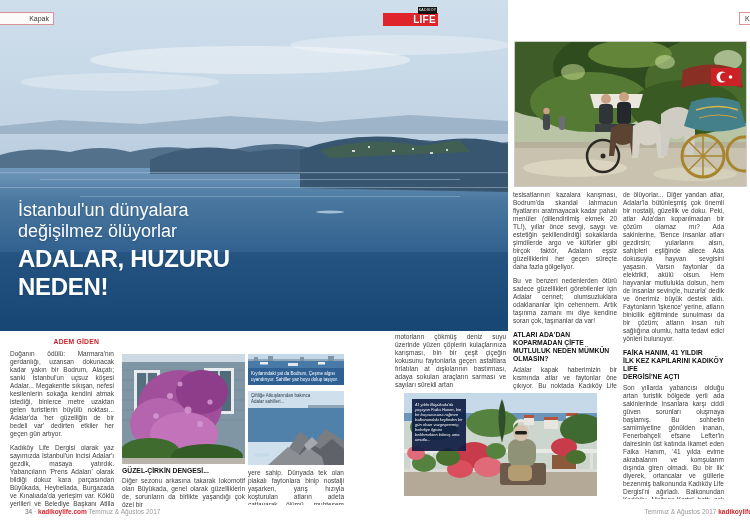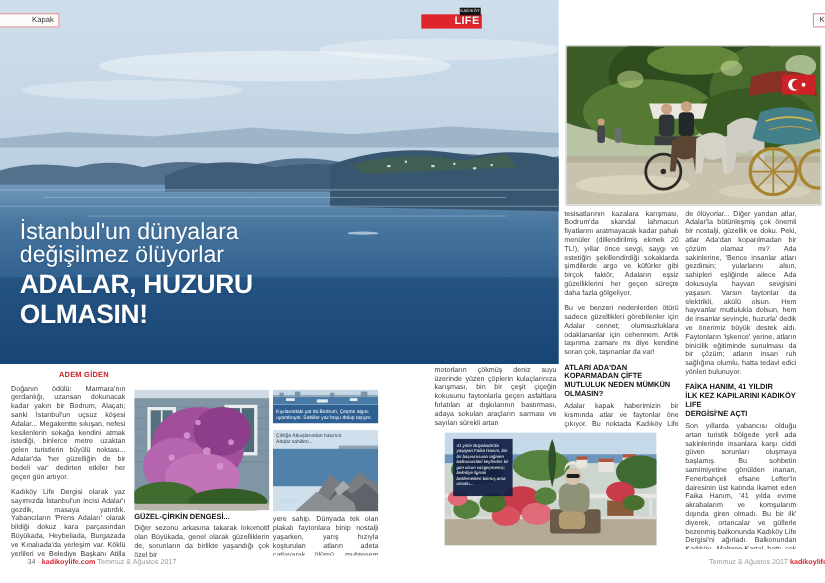--- a/index.html
+++ b/index.html
@@ -12,21 +12,21 @@
   .tab{position:absolute;top:12px;height:11px;background:#fdfbfa;border:1px solid #dc9297;
        font-size:7px;line-height:11px;color:#3a3a3a;z-index:6;}
   .tab.left{left:-2px;width:50px;text-align:right;padding-right:4px;}
   .tab.right{right:-2px;width:52px;text-align:left;padding-left:5px;}
   
   #hero{left:0;top:0;width:508px;height:331px;overflow:hidden;}
   #logo-bar{position:absolute;left:383px;top:13px;width:55px;height:13px;background:#e0242c;z-index:5;}
   #logo-main{position:absolute;right:2px;top:0;font-size:10px;line-height:13px;font-weight:bold;color:#ffffff;letter-spacing:.3px;text-shadow:0 0 1px #7a0d12;}
   #logo-top{position:absolute;left:418px;top:7px;width:19px;height:7px;background:#141414;color:#fff;
             font-size:3.5px;line-height:7px;text-align:center;letter-spacing:.3px;z-index:6;overflow:hidden;}
-  #hero-kicker{left:18px;top:200px;color:#ffffff;font-size:21px;line-height:21px;font-weight:400;z-index:4;
+  #hero-kicker{left:18px;top:200px;color:#ffffff;font-size:18px;line-height:21px;font-weight:400;z-index:4;
                text-shadow:0 1px 2px rgba(20,50,90,.35);}
   #hero-title{left:18px;top:245px;color:#ffffff;font-size:24px;line-height:28px;font-weight:800;z-index:4;
               letter-spacing:-.3px;text-shadow:0 1px 2px rgba(20,50,90,.4);}
   
   .photo{position:absolute;overflow:hidden;}
   #carriage{left:514px;top:41px;width:231px;height:144px;border:1px solid #cccccc;}
   #bgvl{left:122px;top:354px;width:123px;height:110px;}
   #harbor{left:248px;top:354px;width:96px;height:31px;}
   #harbor-cap{position:absolute;left:0;bottom:0;width:96px;height:17px;background:#2e6093;color:#fff;
               font-size:4.5px;line-height:5.5px;padding:3px 3px 0 3px;box-sizing:border-box;overflow:hidden;}
@@ -106,21 +106,21 @@
     <div id="logo-bar">
       <span id="logo-main">LIFE</span>
     </div>
     <div id="logo-top">KADIKÖY</div>
     <div id="hero-kicker" class="abs">
       <div>İstanbul'un dünyalara</div>
       <div>değişilmez ölüyorlar</div>
     </div>
     <div id="hero-title" class="abs">
       <div>ADALAR, HUZURU</div>
-      <div>OLMASIN!</div>
+      <div>NEDEN!</div>
     </div>
   </div>
 
   <div class="tab left">Kapak</div>
   <div class="tab right">Kapak</div>
 
   <div id="carriage" class="photo">
     <svg viewBox="0 0 231 144" width="231" height="144" preserveAspectRatio="none">
       <rect width="231" height="144" fill="#b9c4a5"></rect>
       <ellipse cx="40" cy="35" rx="70" ry="42" fill="#3d5c28"></ellipse>

